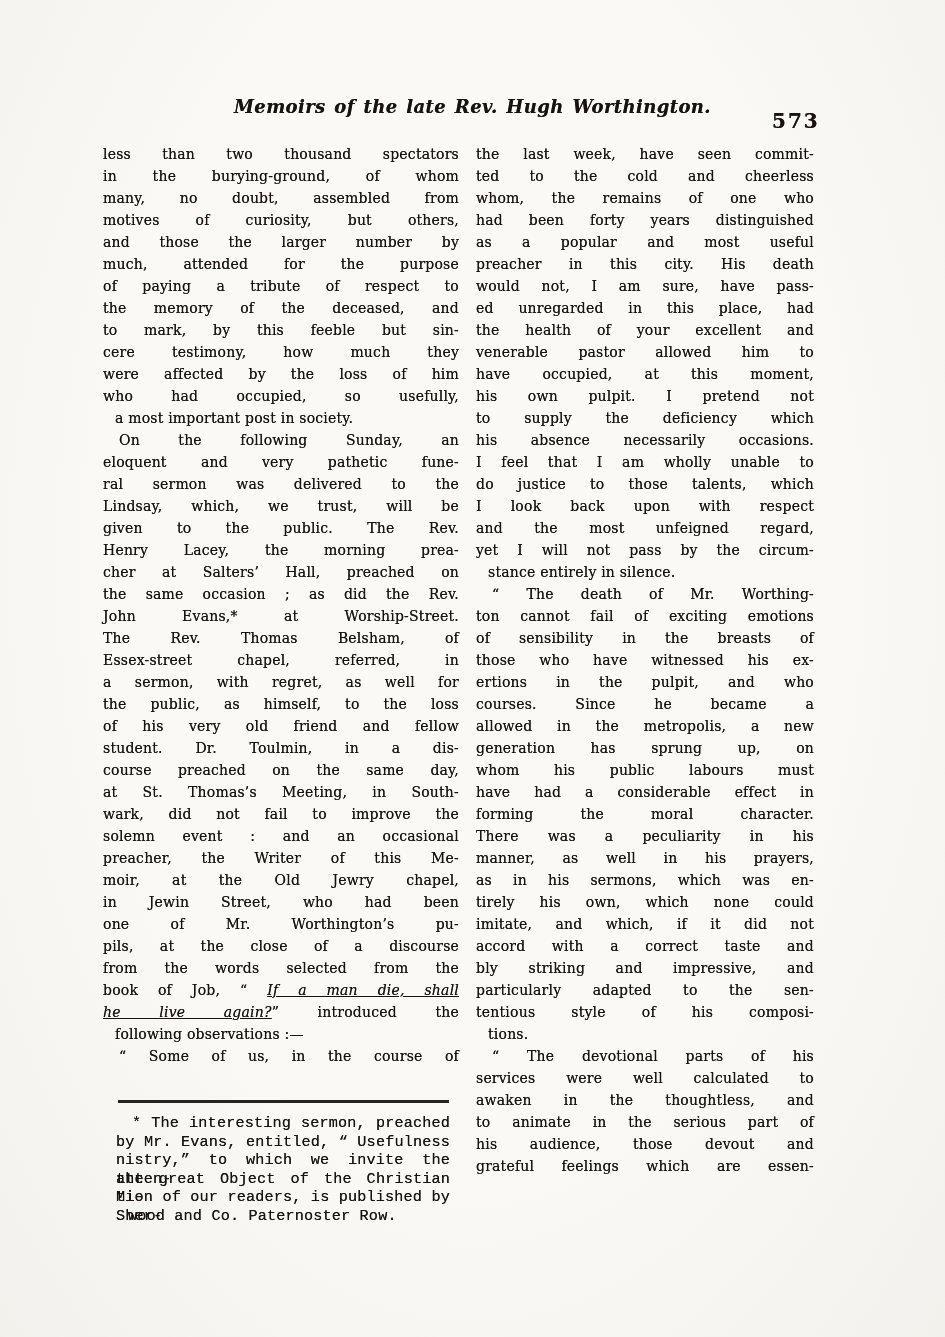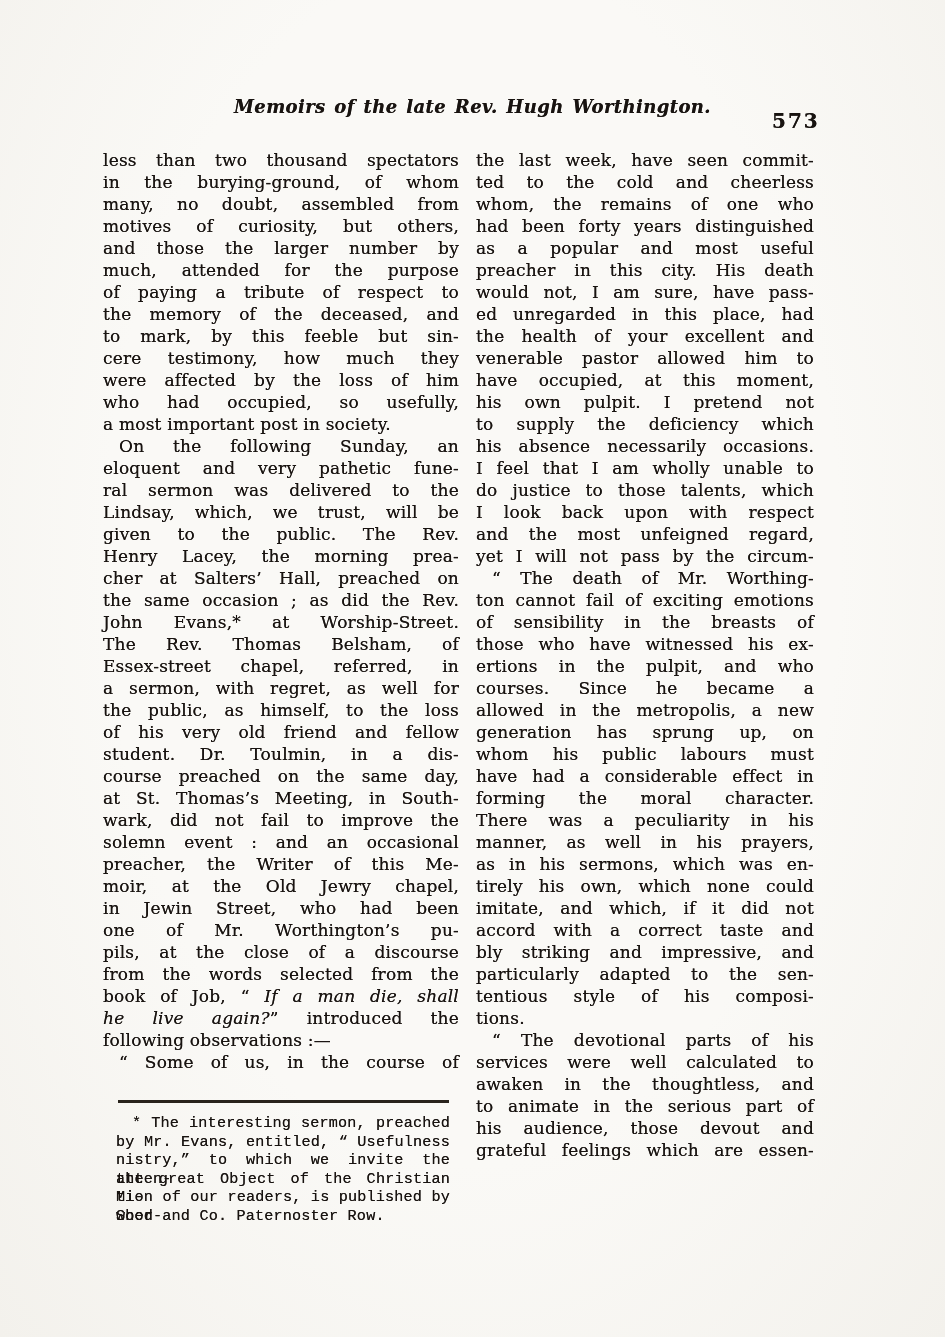--- a/index.html
+++ b/index.html
@@ -37,39 +37,40 @@
     position: absolute;
     top: 109px;
     left: 772px;
     font-weight: bold;
     font-size: 20px;
     letter-spacing: 2px;
     text-shadow: 0 0 0.6px rgba(24,19,16,0.8);
   }
   .col {
     position: absolute;
-    top: 149px;
-    font-size: 17px;
+    top: 143px;
+    font-size: 14px;
     line-height: 22px;
     letter-spacing: 0.2px;
     text-shadow: 0 0 0.55px rgba(24,19,16,0.8);
   }
   .col.left  { left: 103px; width: 356px; }
   .col.right { left: 476px; width: 338px; }
   .line {
     height: 22px;
     text-align: justify;
     text-align-last: justify;
   }
   .line.last {
     text-align: left;
     text-align-last: left;
+    margin-left: 12px;
   }
   .line.indent { text-indent: 16px; }
-  .it { font-style: italic; }
+  .it { font-style: italic; text-decoration: underline; }
   .foot-rule {
     position: absolute;
     left: 118px;
     top: 1100px;
     width: 331px;
     height: 3px;
     background: #29231c;
   }
   .footnote {
     position: absolute;
@@ -147,20 +148,21 @@
       <div class="line"><span>venerable pastor allowed him to</span></div>
       <div class="line"><span>have occupied, at this moment,</span></div>
       <div class="line"><span>his own pulpit. I pretend not</span></div>
       <div class="line"><span>to supply the deficiency which</span></div>
       <div class="line"><span>his absence necessarily occasions.</span></div>
       <div class="line"><span>I feel that I am wholly unable to</span></div>
       <div class="line"><span>do justice to those talents, which</span></div>
       <div class="line"><span>I look back upon with respect</span></div>
       <div class="line"><span>and the most unfeigned regard,</span></div>
       <div class="line"><span>yet I will not pass by the circum-</span></div>
+      <div class="line last"><span>stance entirely in silence.</span></div>
       <div class="line indent"><span>“ The death of Mr. Worthing-</span></div>
       <div class="line"><span>ton cannot fail of exciting emotions</span></div>
       <div class="line"><span>of sensibility in the breasts of</span></div>
       <div class="line"><span>those who have witnessed his ex-</span></div>
       <div class="line"><span>ertions in the pulpit, and who</span></div>
       <div class="line"><span>courses. Since he became a</span></div>
       <div class="line"><span>allowed in the metropolis, a new</span></div>
       <div class="line"><span>generation has sprung up, on</span></div>
       <div class="line"><span>whom his public labours must</span></div>
       <div class="line"><span>have had a considerable effect in</span></div>

